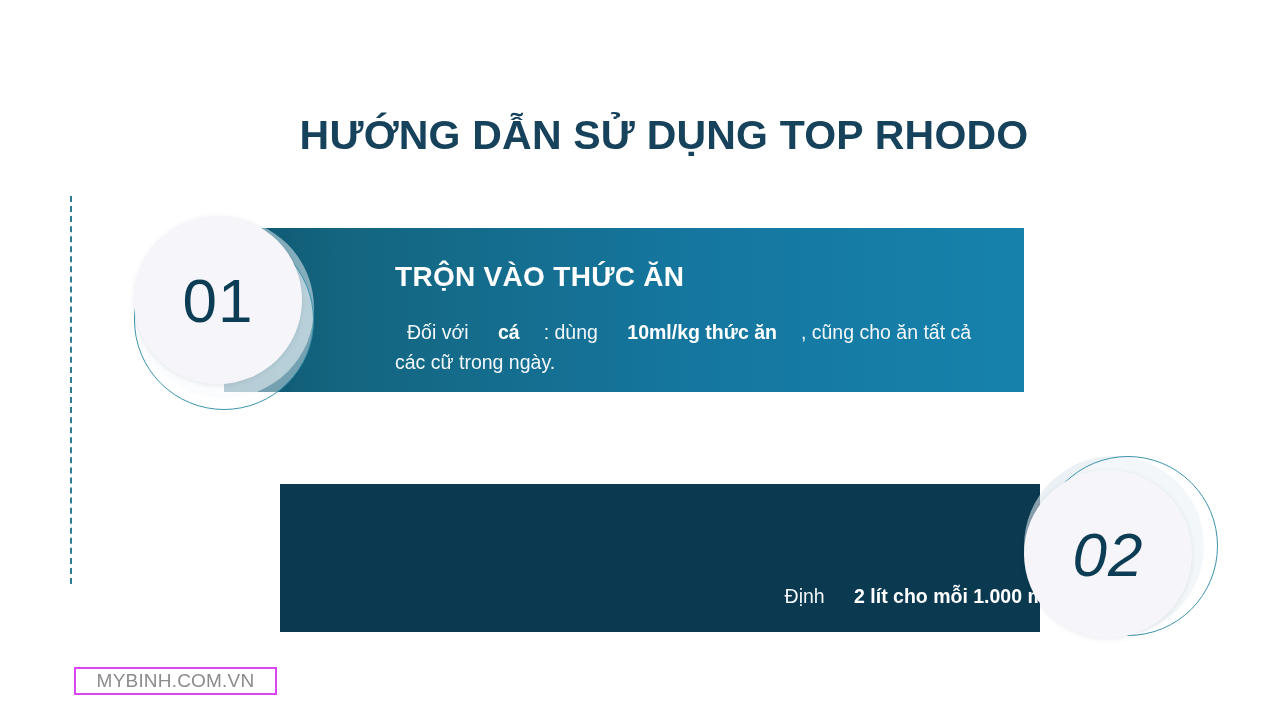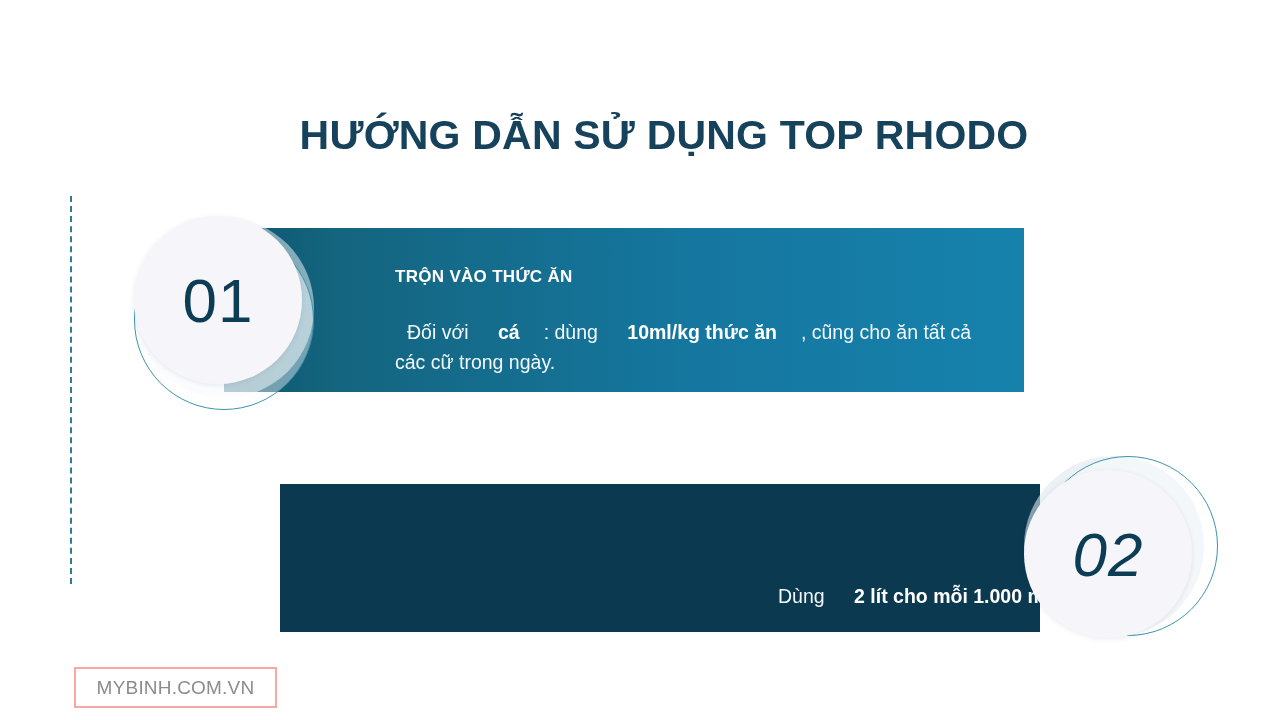--- a/index.html
+++ b/index.html
@@ -56,21 +56,21 @@
 
   .banner1-content {
     position: absolute;
     left: 347px;
     top: 215px;
     width: 645px;
   }
 
   .banner1 .b-head,
   .banner1-content .b-head {
-    font-size: 17px;
+    font-size: 28px;
     font-weight: bold;
     color: #ffffff;
     letter-spacing: 0.3px;
     line-height: 28px;
   }
 
   .b-body {
     font-size: 19.5px;
     color: #f2f7fa;
     line-height: 30px;
@@ -177,22 +177,22 @@
     width: 180px; height: 180px;
     background: rgba(222,232,238,0.60);
   }
 
   
   .footer-badge {
     position: absolute;
     left: 50px;
     top: 643px;
     width: 203px;
-    height: 41px;
-    border: 2px solid #fca5a5;
+    height: 28px;
+    border: 2px solid #d946ef;
     display: flex;
     align-items: center;
     justify-content: center;
     font-size: 19px;
     color: #8c8c8c;
     letter-spacing: 0.2px;
     background: #ffffff;
   }
 </style>
 </head>
@@ -216,21 +216,21 @@
   <div class="step-circle-wrap" id="circle-01">
     <div class="ring"></div>
     <div class="disc"></div>
     <div class="step-num">01</div>
   </div>
 
   <div class="banner2"></div>
 
   <div class="banner2-content">
     <div class="b-head">TẠT XUỐNG AO</div>
-    <div class="b-body"><span>Dùng </span><b>2 lít cho mỗi 1.000 mét khối nước ao</b></div>
+    <div class="b-body"><span>Định </span><b>2 lít cho mỗi 1.000 mét khối nước ao</b></div>
     <div class="b-body"><b>Định kỳ mỗi 5 đến 7 ngày/lần</b></div>
   </div>
 
   <div class="blob" id="blob-02"></div>
 
   <div class="step-circle-wrap" id="circle-02">
     <div class="ring"></div>
     <div class="disc"></div>
     <div class="step-num">02</div>
   </div>

